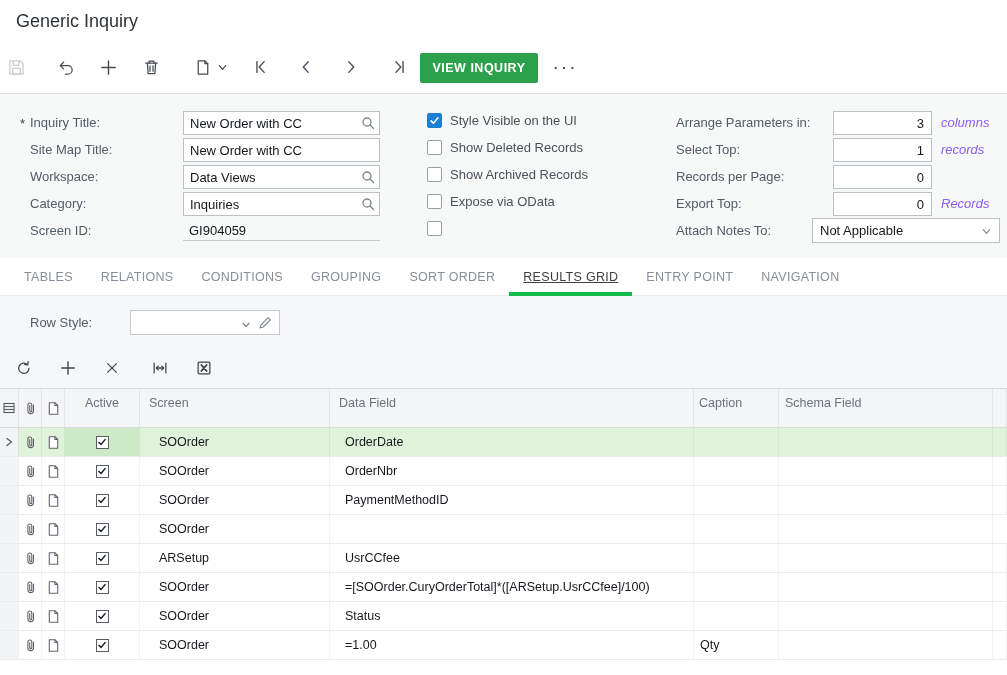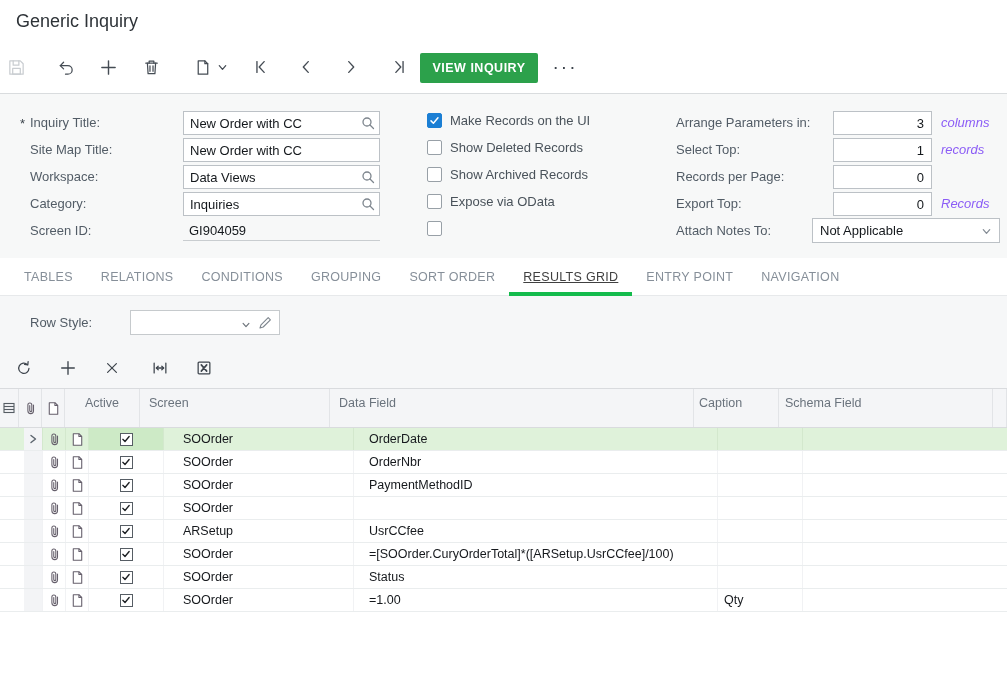--- a/index.html
+++ b/index.html
@@ -74,21 +74,21 @@
   .ghead, .grow { display:grid; grid-template-columns:19px 23px 23px 75px 190px 364px 85px 214px 1fr;text-align:center; }
   .ghead { height:40px; background:#f4f5f7; border-top:1px solid #d9dbde; border-bottom:1px solid #d9dbde;
     color:#6a737d; font-size:12.5px; }
   .ghead > div { border-right:1px solid #e2e4e7; display:flex; align-items:flex-start; padding-top:7px; }
   .ghead .hc0 { align-items:center; justify-content:center; padding-top:0; color:#555c63; }
   .ghead .hc1, .ghead .hc2 { align-items:center; justify-content:center; padding-top:0; color:#655f6b; }
   .ghead .hc3 { justify-content:center; }
   .ghead .hc4, .ghead .hc5 { padding-left:9px; }
   .ghead .hc6 { padding-left:5px; }
   .ghead .hc7 { padding-left:6px; }
-  .grow { height:23px; border-bottom:1px solid #eaedee; font-size:12.5px; color:#16191d; background:#fff;padding-left:24px; }
+  .grow { height:29px; border-bottom:1px solid #eaedee; font-size:12.5px; color:#16191d; background:#fff; }
   .grow > div { border-right:1px solid #f1f2f4; display:flex; align-items:center; overflow:hidden; white-space:nowrap; }
   .grow .c0 { background:#f3f4f6; justify-content:center; color:#5b646d; }
   .grow .c1, .grow .c2 { justify-content:center; color:#655f6b; }
   .grow .c3 { justify-content:center; }
   .grow .c4 { padding-left:19px; }
   .grow .c5 { padding-left:15px; }
   .grow .c6 { padding-left:6px; }
   .grow .c7 { padding-left:6px; }
   .grow.selected { background:#dff2da; }
   .grow.selected > div { border-right-color:#d3e8cd; }
@@ -230,21 +230,21 @@
   </div>
   <span class="readonly-val" style="top:129px">GI904059</span>
   <div class="readonly-line" style="top:146px"></div>
 
   <div class="ckrow" style="top:19px">
     <span class="ck checked">
         <svg width="11" height="11" style="color:#fff">
           <use href="#sym-checkmark"></use>
         </svg>
       </span>
-    <span class="ck-label">Make Records on the UI</span>
+    <span class="ck-label">Style Visible on the UI</span>
   </div>
   <div class="ckrow" style="top:46px">
     <span class="ck"></span>
     <span class="ck-label">Show Deleted Records</span>
   </div>
   <div class="ckrow" style="top:73px">
     <span class="ck"></span>
     <span class="ck-label">Show Archived Records</span>
   </div>
   <div class="ckrow" style="top:100px">

